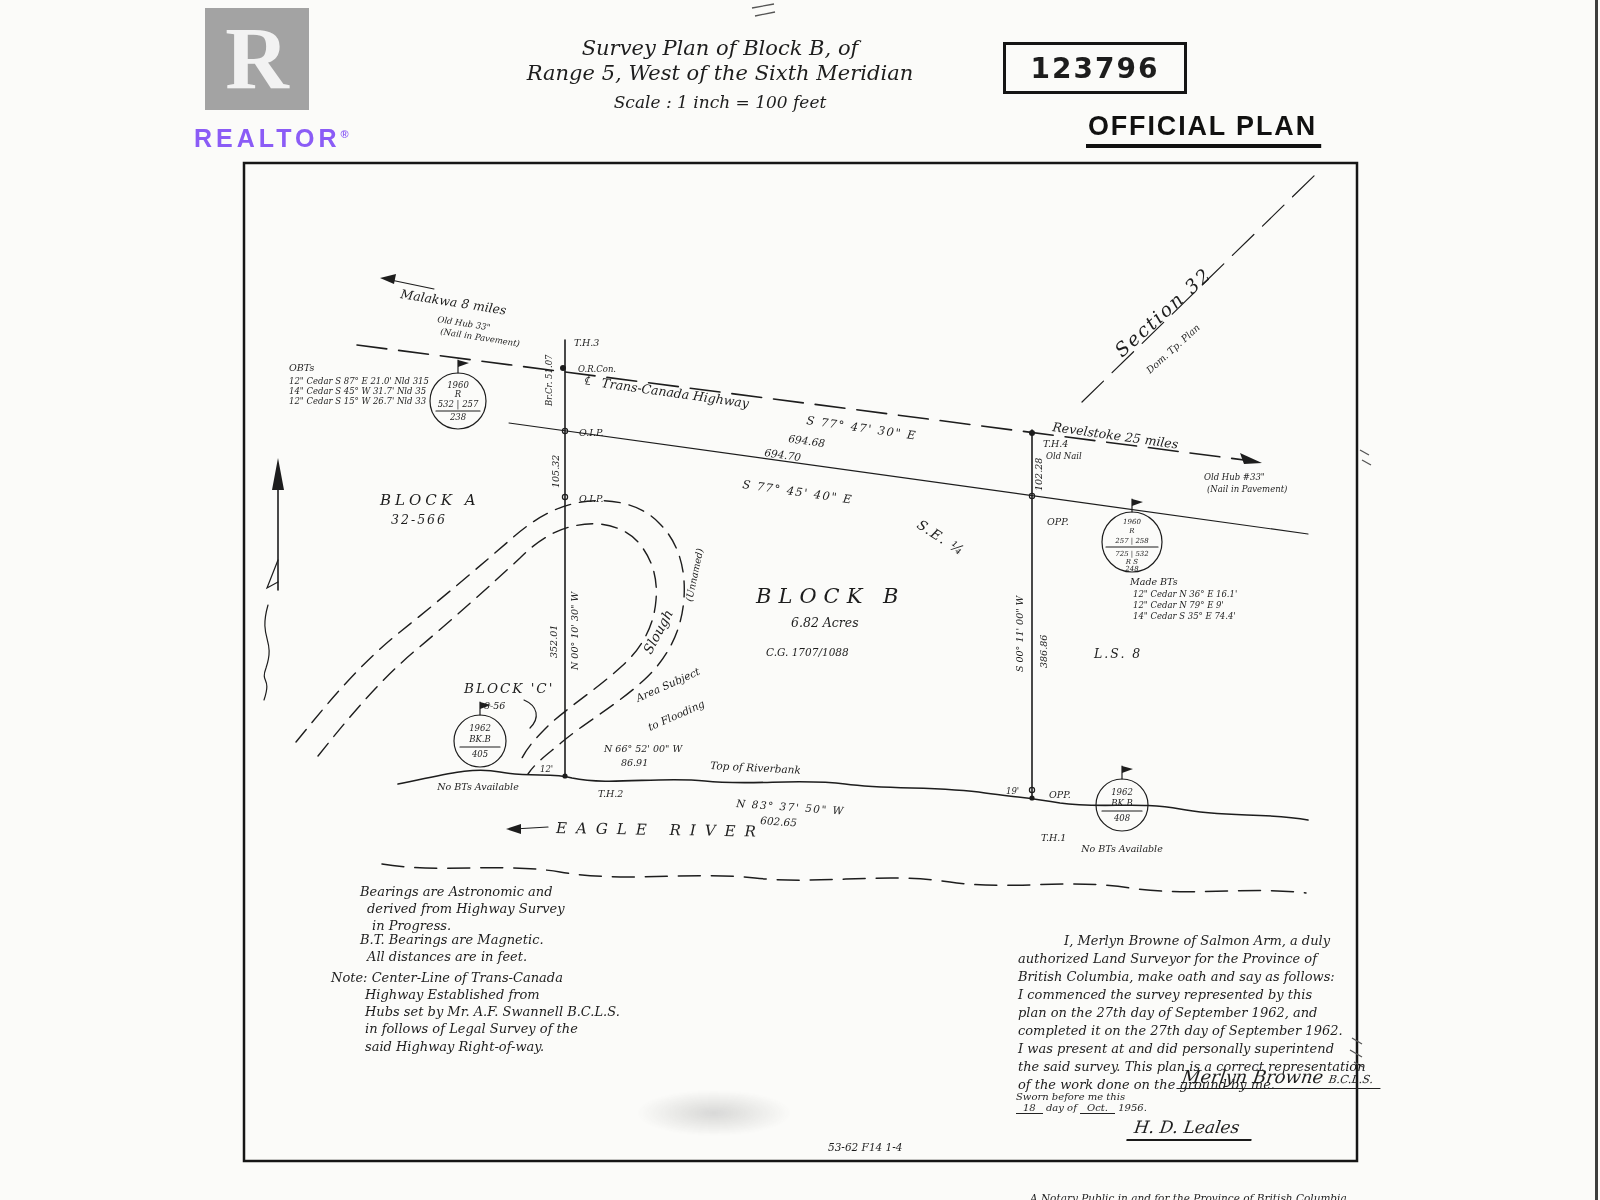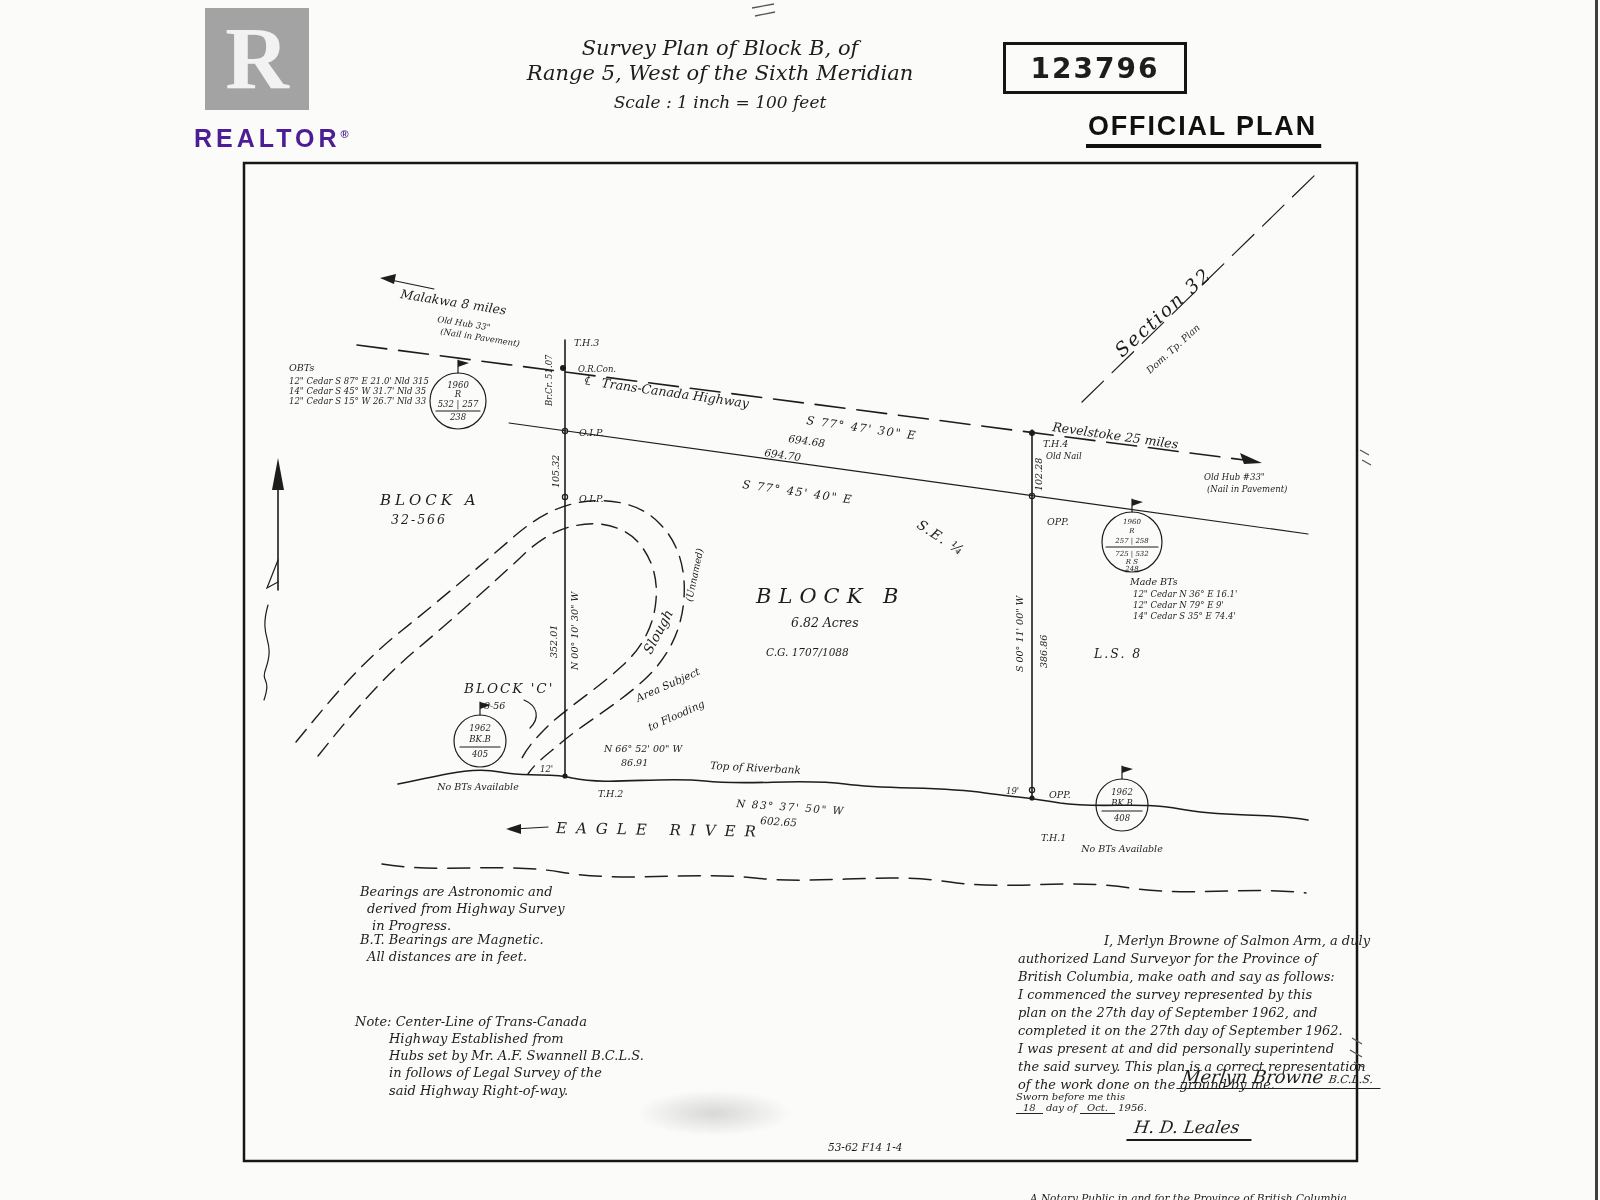--- a/index.html
+++ b/index.html
@@ -3,21 +3,21 @@
 <meta charset="utf-8">
 <style>
   html,body{margin:0;padding:0;background:#777;}
   .page{position:relative;width:1600px;height:1200px;background:#fbfbf9;overflow:hidden;
         font-family:"DejaVu Serif",serif;color:#1d1d1d;}
   
   .logo-box{position:absolute;left:205px;top:8px;width:104px;height:102px;background:#a3a3a3;
             display:flex;align-items:center;justify-content:center;}
   .logo-r{font-family:"Liberation Serif",serif;font-weight:bold;font-size:88px;color:#f2f2f2;line-height:1;}
   .logo-label{position:absolute;left:194px;top:124px;font-family:"Liberation Sans",sans-serif;
-              font-weight:bold;font-size:25px;letter-spacing:4px;color:#4c1d95;}
+              font-weight:bold;font-size:25px;letter-spacing:4px;color:#8b5cf6;}
   .logo-label sup{font-size:11px;}
   .title-block{position:absolute;left:430px;top:36px;width:580px;text-align:center;font-style:italic;}
   .title-l1{font-size:21px;}
   .title-l2,.title-l3{font-size:21px;margin-top:1px;}
   .title-scale{font-size:17px;margin-top:7px;}
   .plan-box{position:absolute;left:1003px;top:42px;width:178px;height:46px;border:3.5px solid #151515;
             display:flex;align-items:center;justify-content:center;font-family:"DejaVu Sans",sans-serif;
             font-weight:bold;font-size:28px;letter-spacing:2px;}
   .official{position:absolute;left:1086px;top:110px;font-family:"Liberation Sans",sans-serif;font-weight:bold;
             font-size:28px;letter-spacing:2px;color:#111;border-bottom:4px solid #111;
@@ -37,24 +37,24 @@
   .f11{font-size:11.5px;}.f12{font-size:12.5px;}.f13{font-size:13.5px;}.f15{font-size:15px;}
   .f19{font-size:19px;}.f21{font-size:21px;}
   .ls1{letter-spacing:1.5px;}.ls2{letter-spacing:2px;}.ls4{letter-spacing:4px;}
   .ls7{letter-spacing:7px;}.ls9{letter-spacing:9px;}
   .mid{text-anchor:middle;}
   .upright{font-style:normal;font-family:"DejaVu Sans",sans-serif;}
   
   .note-line{font-size:13px;font-style:italic;line-height:1.32;}
   .notes-bearings{position:absolute;left:360px;top:883px;}
   .notes-bt{position:absolute;left:360px;top:931px;}
-  .notes-note{position:absolute;left:355px;top:969px;margin-top:44px;}
+  .notes-note{position:absolute;left:331px;top:969px;}
   .ind1{margin-left:7px;}.ind2{margin-left:12px;}.indN{margin-left:34px;}
   .affidavit{position:absolute;left:1018px;top:932px;width:352px;font-size:13px;font-style:italic;line-height:1.38;}
-  .aff-first{margin-left:46px;text-align:right;}
+  .aff-first{margin-left:46px;}
   .sig1{position:absolute;left:1178px;top:1066px;font-size:18px;font-style:italic;transform:skewX(-8deg);
         border-bottom:1.5px solid #222;padding:0 8px 1px 4px;}
   .sig-suffix{font-size:11px;}
   .sworn{position:absolute;left:1016px;top:1091px;font-size:10px;font-style:italic;}
   .blank-fill{border-bottom:1.2px solid #222;padding:0 7px;}
   .sig2{position:absolute;left:1128px;top:1117px;font-size:17px;font-style:italic;transform:skewX(-8deg);
         border-bottom:2px solid #1a1a1a;padding:0 14px 2px 6px;}
   .notary-caption{position:absolute;left:1030px;top:1192px;font-size:10.5px;font-style:italic;text-align:center;}
   .file-ref{position:absolute;left:828px;top:1141px;font-size:10.5px;font-style:italic;}
   

